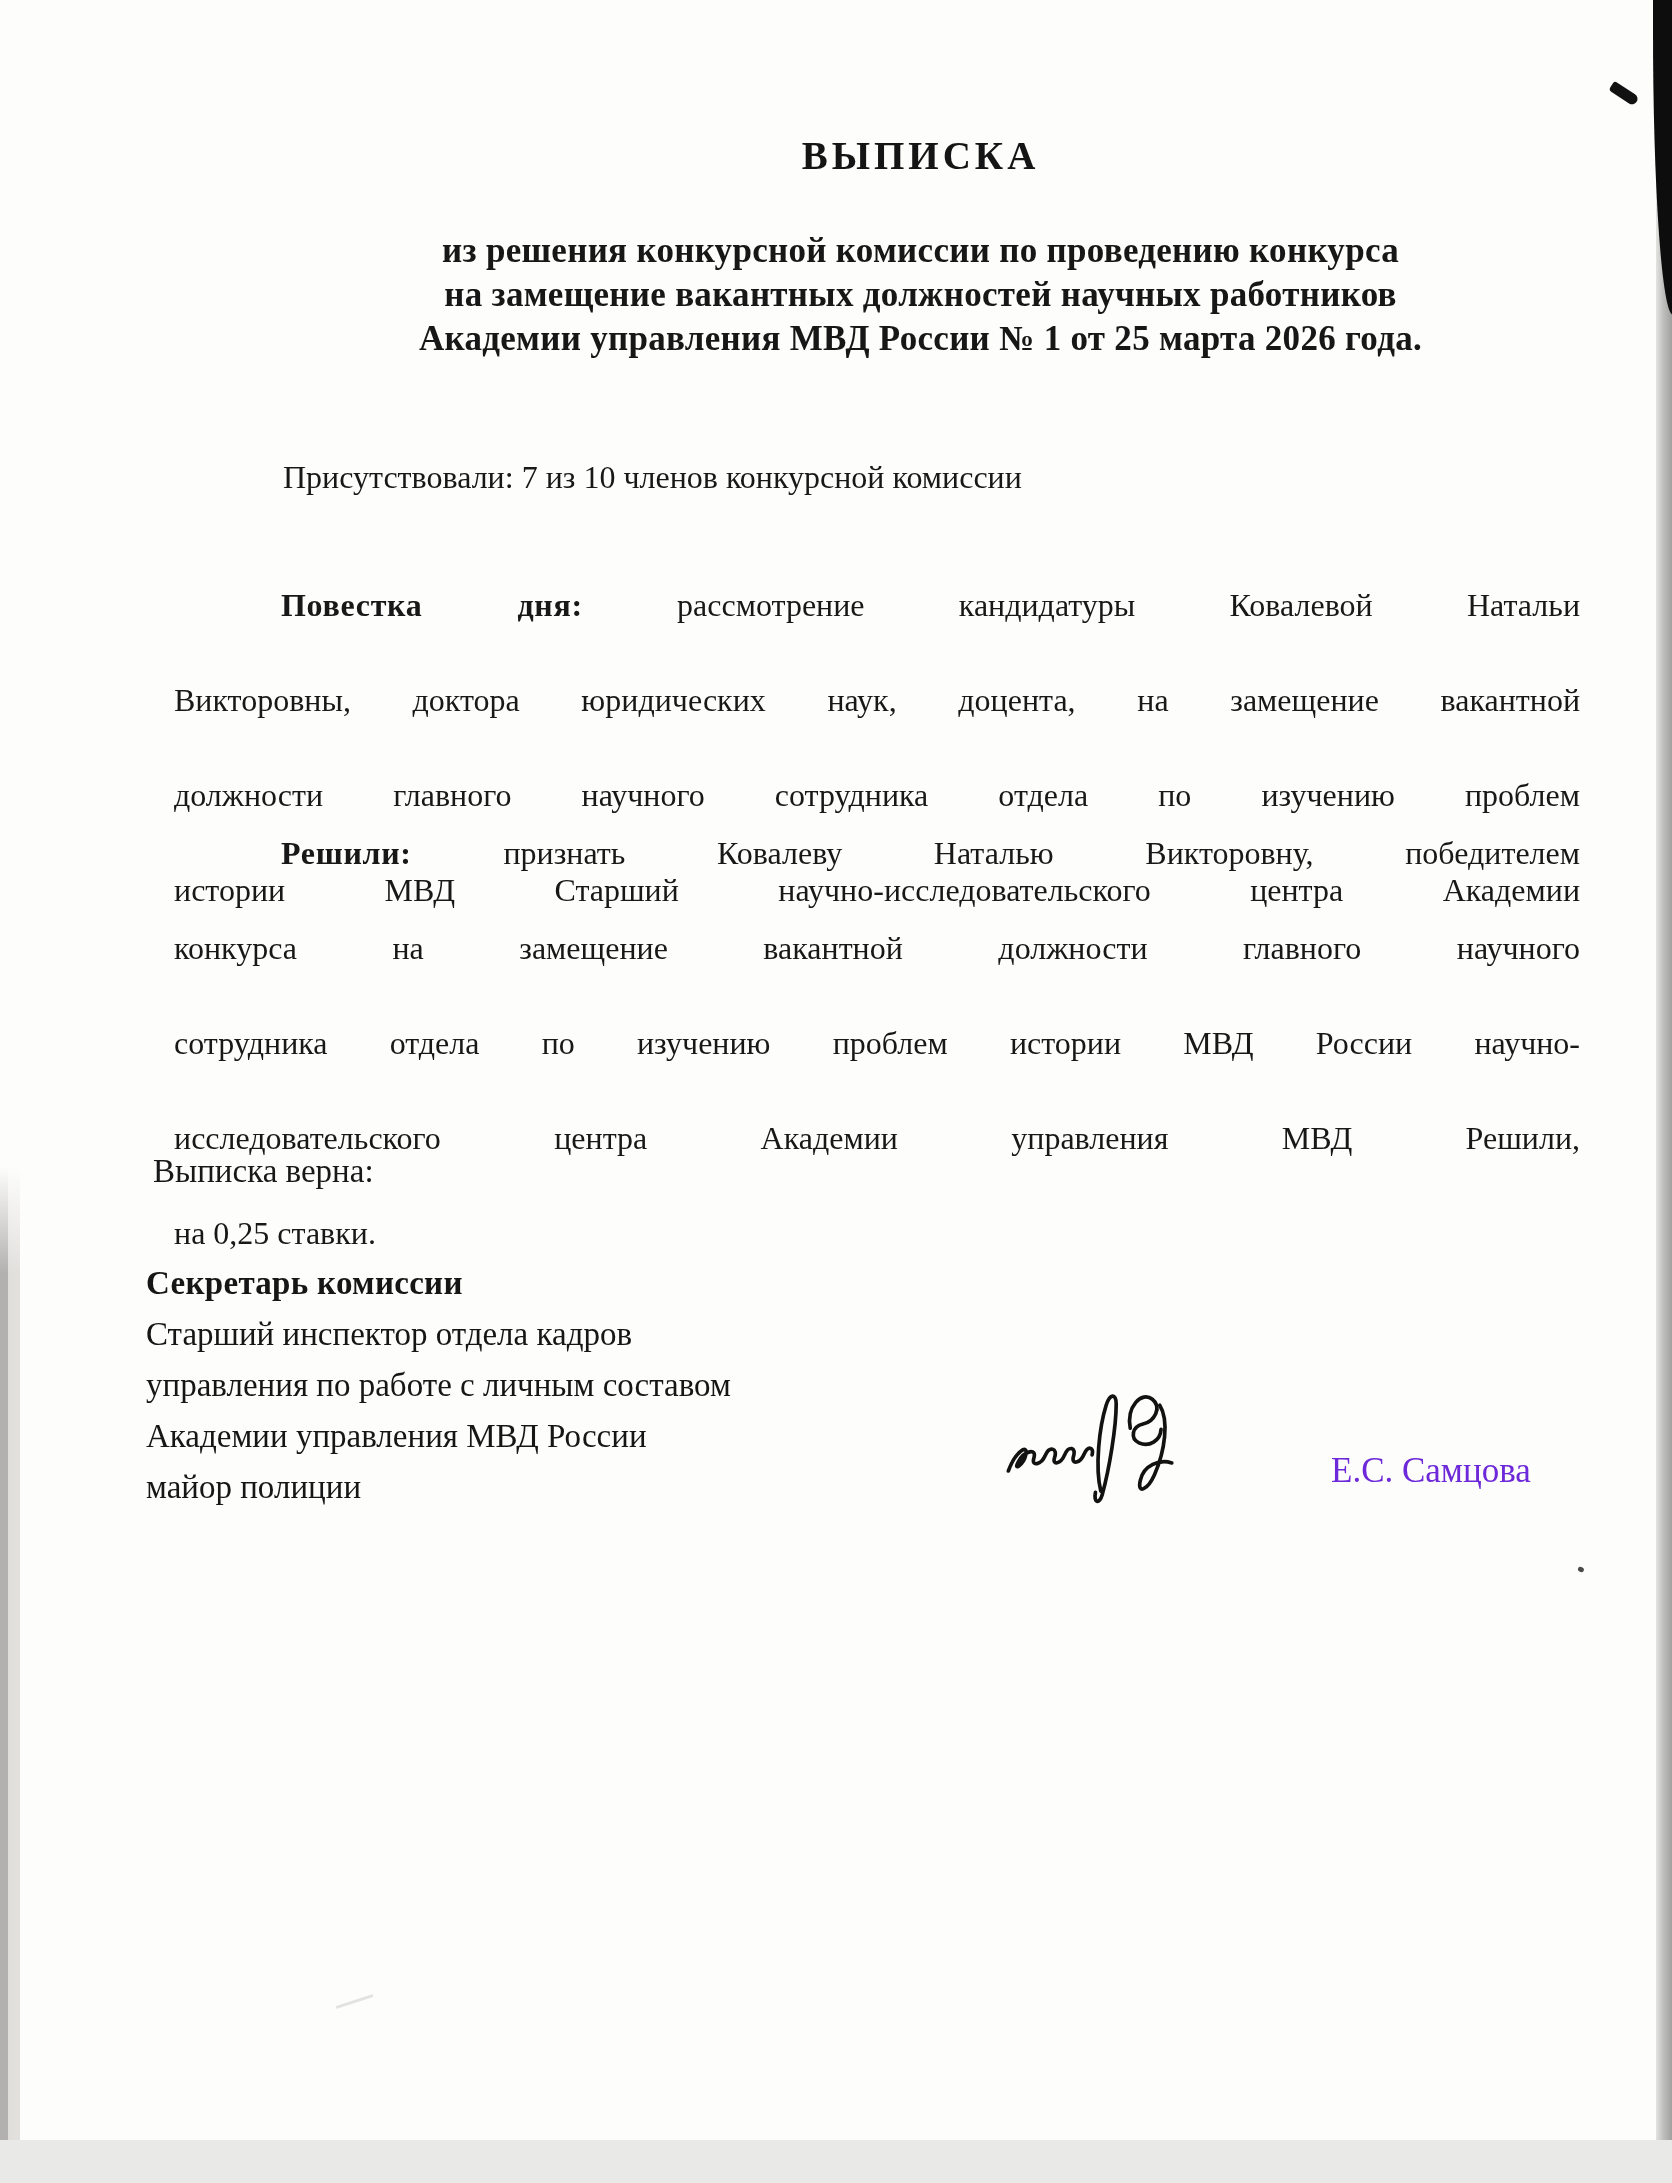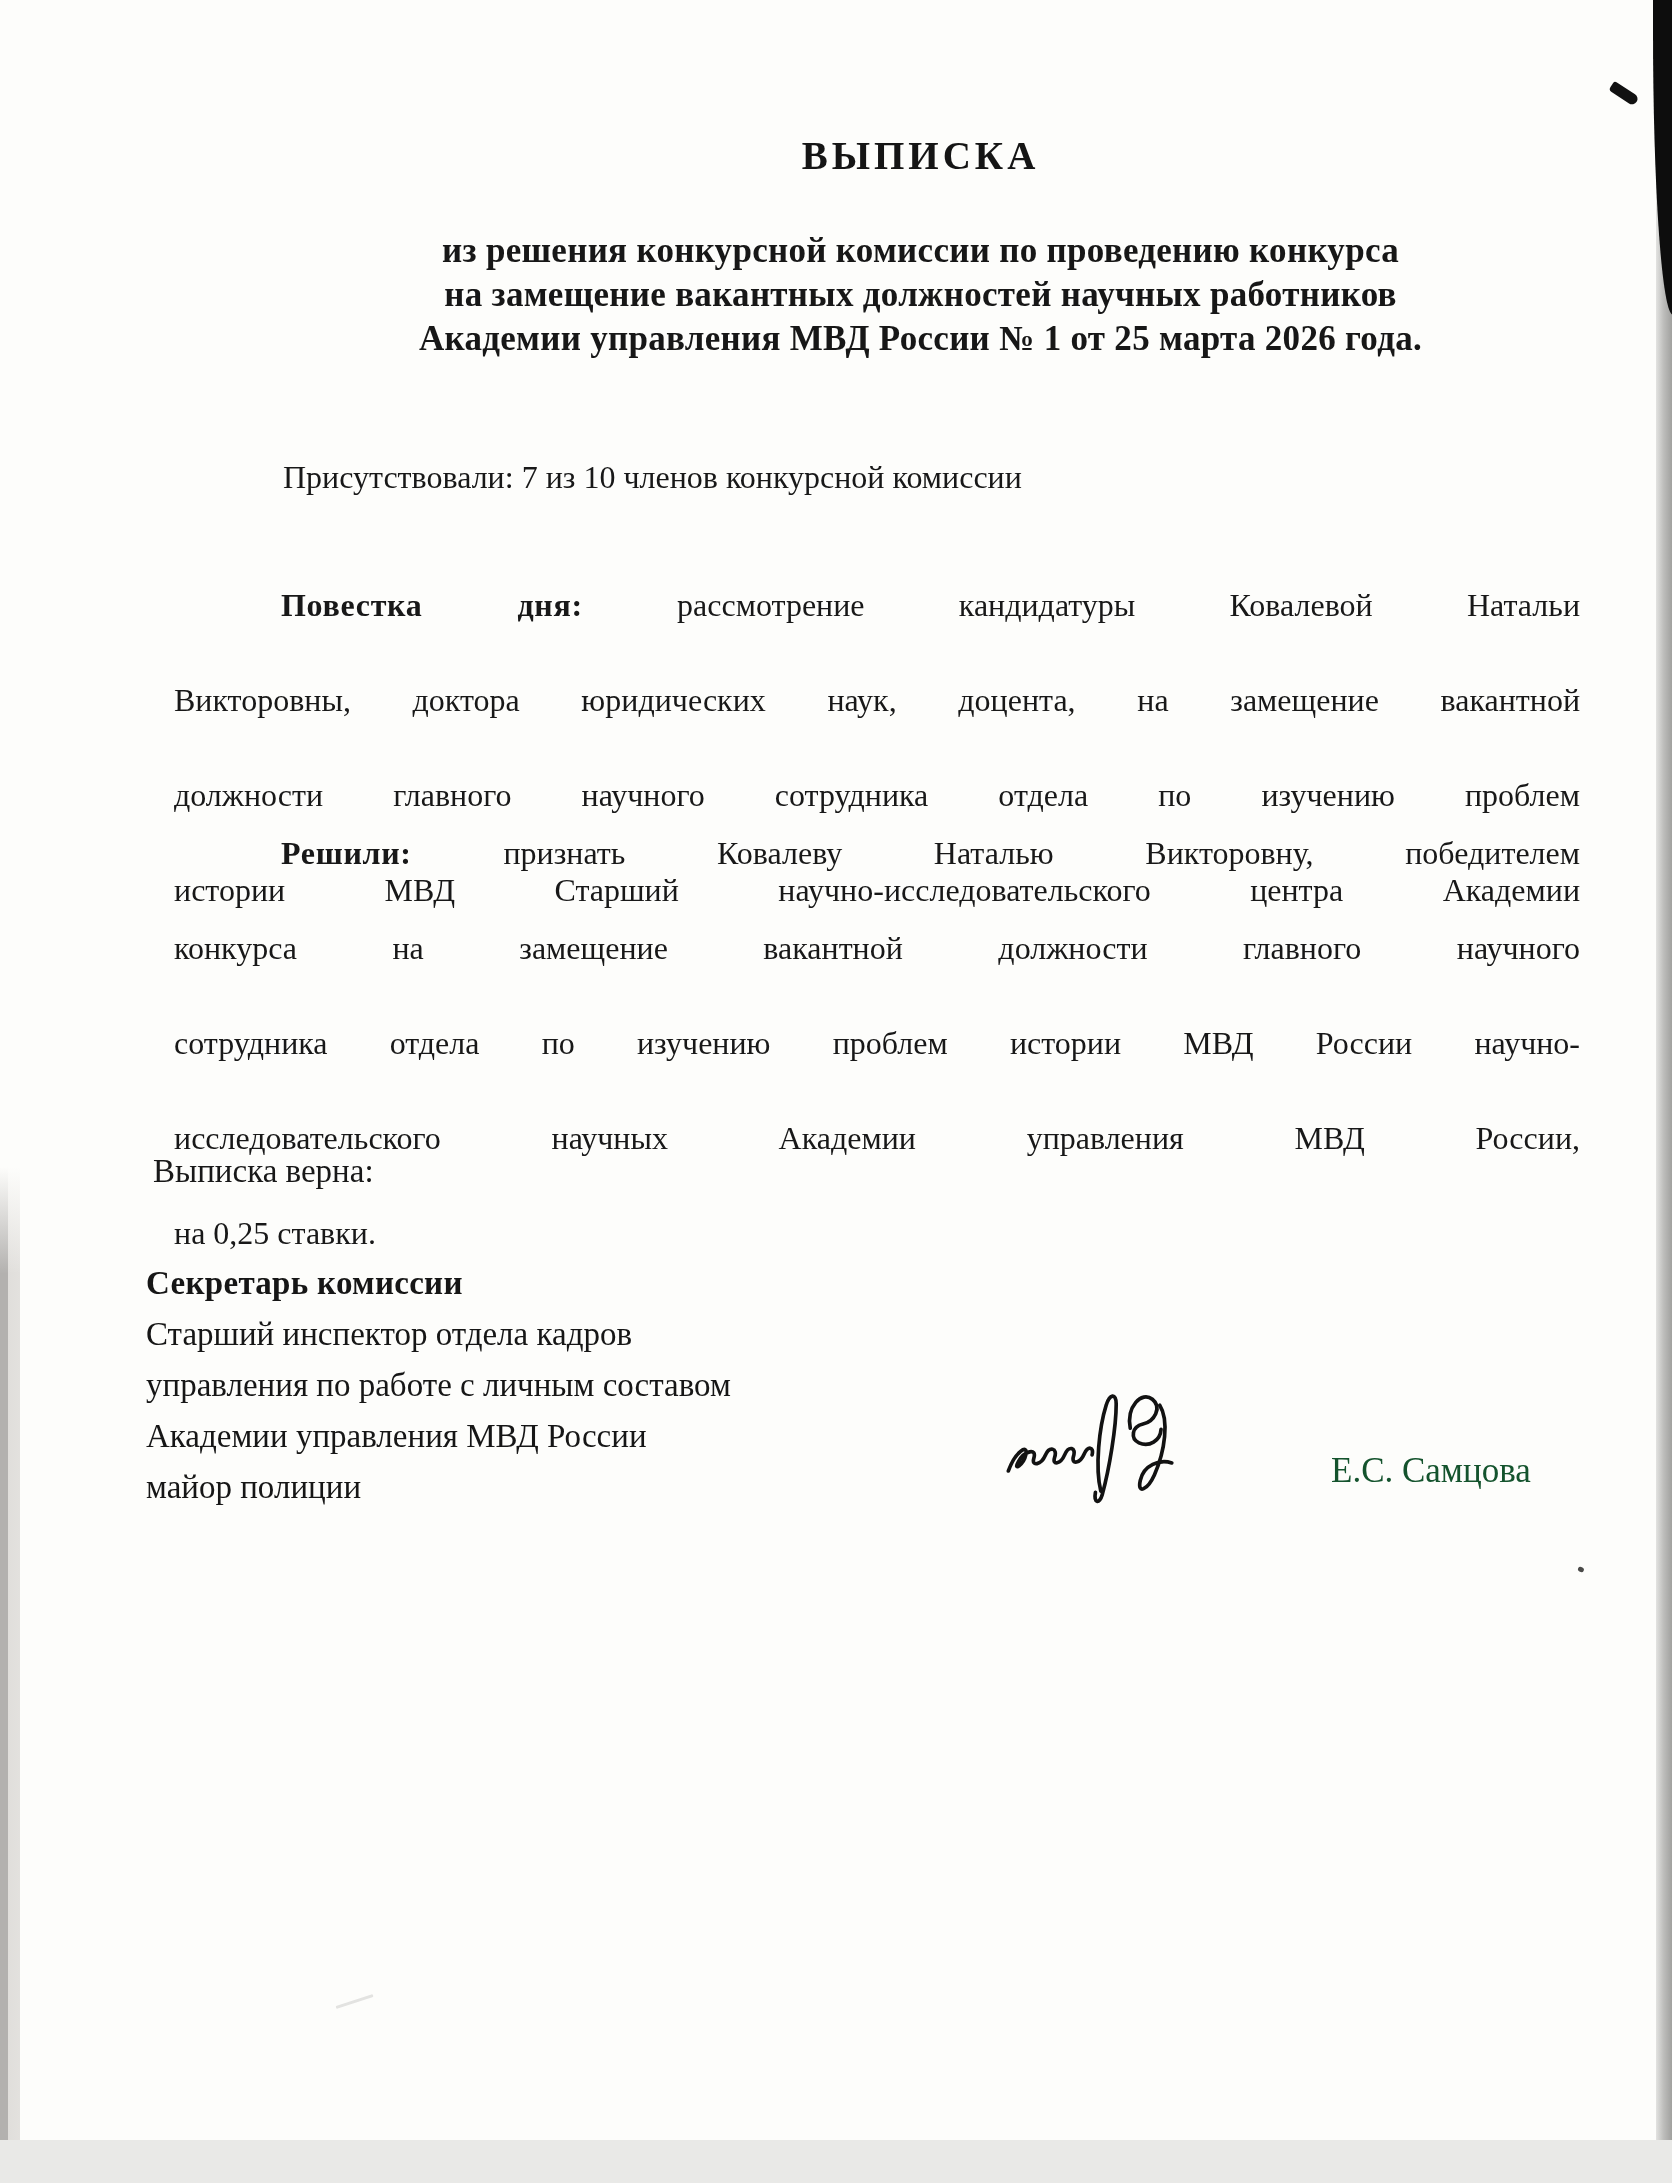--- a/index.html
+++ b/index.html
@@ -51,21 +51,21 @@
     position: absolute; top: 1153px; left: 153px;
     font-size: 33px; color: #181818;
   }
   .signatory {
     position: absolute; top: 1258px; left: 146px;
     font-size: 33px; line-height: 51px; color: #161616;
   }
   .signatory .role-bold { font-weight: bold; letter-spacing: 0.3px; }
   .sig-name {
     position: absolute; top: 1451px; left: 1331px;
-    font-size: 35px; color: #14532d; text-align: center;
+    font-size: 35px; color: #6d28d9; text-align: center;
   }
   .signature-svg {
     position: absolute; top: 1385px; left: 999px;
     width: 221px; height: 131px;
   }
   
   .edge-right {
     position: absolute; top: 0; right: 0; bottom: 0; width: 17.4px;
     background: linear-gradient(to right, #e3e3e1 0%, #bdbdbb 45%, #9d9d9b 100%);
   }
@@ -120,21 +120,21 @@
     <div class="jline first"><span class="lead">Повестка дня:</span> <span>рассмотрение кандидатуры Ковалевой Натальи</span></div>
     <div class="jline">Викторовны, доктора юридических наук, доцента, на замещение вакантной</div>
     <div class="jline">должности главного научного сотрудника отдела по изучению проблем</div>
     <div class="jline">истории МВД Старший научно-исследовательского центра Академии</div>
   </div>
 
   <div class="para resolution">
     <div class="jline first"><span class="lead">Решили:</span> <span>признать Ковалеву Наталью Викторовну, победителем</span></div>
     <div class="jline">конкурса на замещение вакантной должности главного научного</div>
     <div class="jline">сотрудника отдела по изучению проблем истории МВД России научно-</div>
-    <div class="jline">исследовательского научных Академии управления МВД России,</div>
+    <div class="jline">исследовательского центра Академии управления МВД Решили,</div>
     <div class="jline last">на 0,25 ставки.</div>
   </div>
 
   <div class="certify">Выписка верна:</div>
 
   <div class="signatory">
     <div class="role-bold">Секретарь комиссии</div>
     <div>Старший инспектор отдела кадров</div>
     <div>управления по работе с личным составом</div>
     <div>Академии управления МВД России</div>

